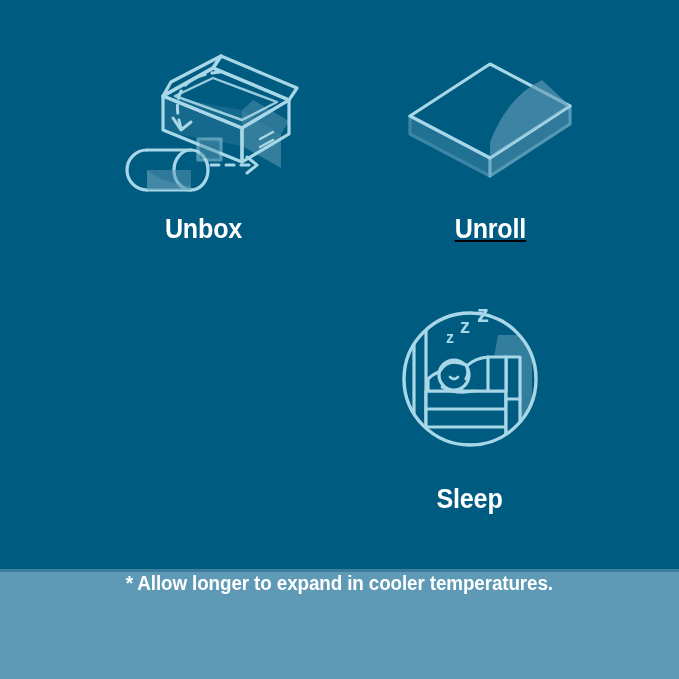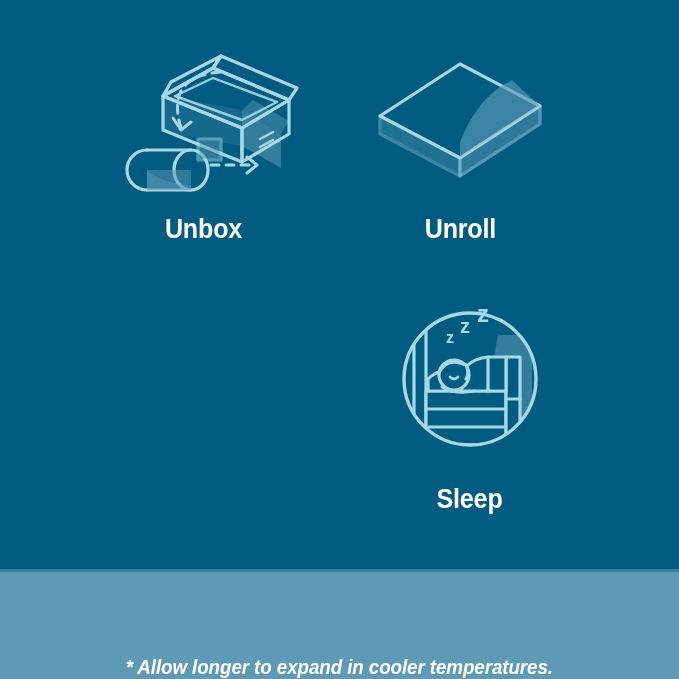--- a/index.html
+++ b/index.html
@@ -28,21 +28,21 @@
     height: 571px;
   }
   .step {
     position: absolute;
     width: 300px;
     display: flex;
     flex-direction: column;
     align-items: center;
   }
   .step-unbox { left: 53px;  top: 38px; }
-  .step-unroll{ left: 310px; top: 38px; }
+  .step-unroll{ left: 340px; top: 38px; text-decoration: underline; }
   .step-wait  { left: 53px;  top: 295px; }
   .step-sleep { left: 320px; top: 295px; }
 
   .icon-box {
     width: 200px;
     height: 165px;
     display: flex;
     align-items: center;
     justify-content: center;
   }
@@ -80,23 +80,22 @@
     background: #3c7e9c;
   }
   .footer-band {
     position: absolute;
     left: 0;
     top: 572px;
     width: 679px;
     height: 107px;
     background: #5e9ab5;
     display: flex;
-    align-items: flex-end;
+    align-items: flex-start;
     justify-content: center;
-    font-style: italic;
   }
   .footer-note {
     color: #ffffff;
     font-weight: bold;
     font-size: 20px;
     letter-spacing: -0.1px;
     text-align: center;
     transform: scaleX(0.94);
   }
 </style>

